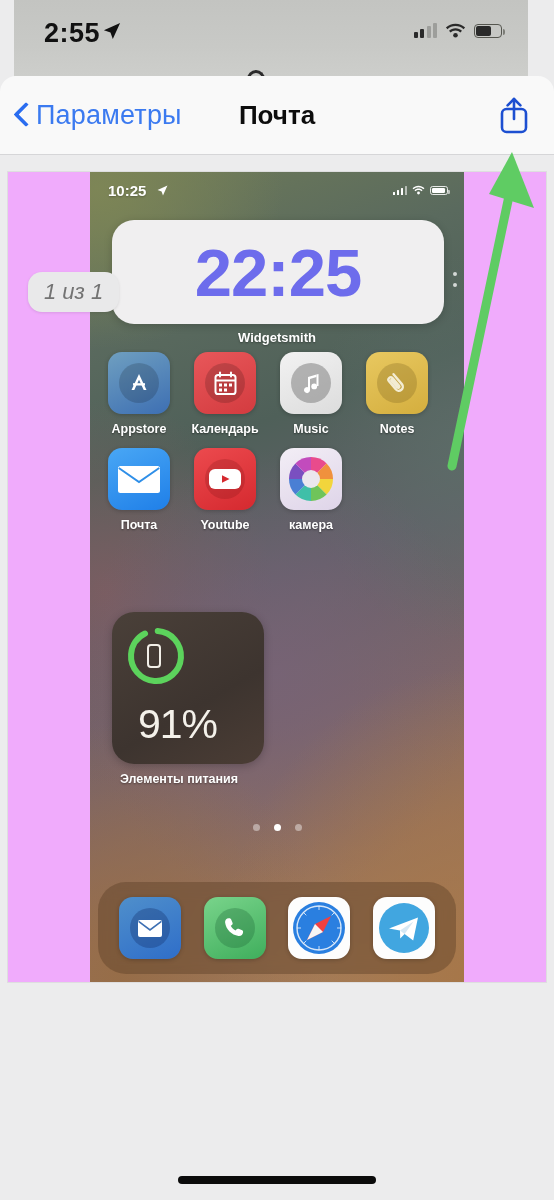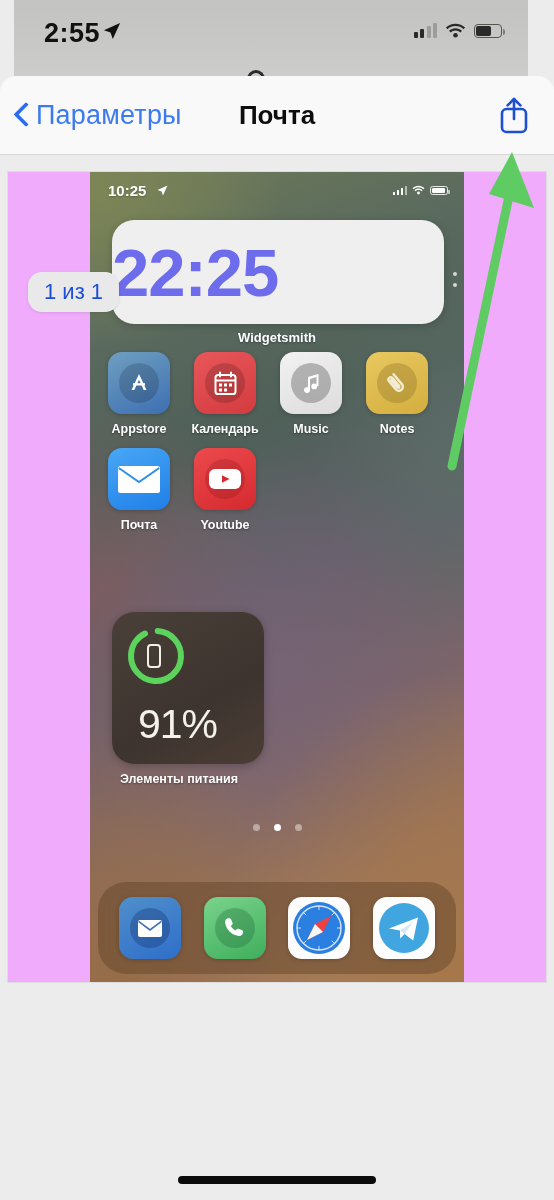--- a/index.html
+++ b/index.html
@@ -121,21 +121,21 @@
     width:18px;height:9px;border:1.2px solid rgba(255,255,255,.85);
     border-radius:2.6px; padding:1px; position:relative;
   }
   .in-batt span{display:block;height:100%;width:92%;background:#fff;border-radius:1.3px;}
   .in-batt:after{content:"";position:absolute;right:-2.6px;top:2.5px;width:1.6px;height:4px;background:rgba(255,255,255,.6);border-radius:0 1px 1px 0;}
 
   
   .ws-widget{
     position:absolute; left:22px; top:48px; width:332px; height:104px;
     background:#f0eff0; border-radius:22px;
-    display:flex; align-items:center; justify-content:flex-start;
+    display:flex; align-items:center; justify-content:center;
     box-shadow:0 2px 8px rgba(0,0,0,.18);
   }
   .ws-time{
     font-size:67px; font-weight:700; color:#6d6cec; letter-spacing:-1px;
     line-height:1;
   }
   .ws-label{
     position:absolute; left:0; width:374px; top:158px; text-align:center;
     font-size:13px; font-weight:600; color:#fff;
     text-shadow:0 1px 2px rgba(0,0,0,.35);
@@ -218,25 +218,26 @@
     box-shadow:0 1px 4px rgba(0,0,0,.22); cursor:pointer;
   }
   .ic-dmail{background:linear-gradient(155deg,#4f8fcb,#2f6ec9);}
   .ic-phone{background:linear-gradient(155deg,#79d48b,#3fae5c);}
   .ic-safari{background:#fdfdfd;}
   .ic-tg{background:#fdfdfd;}
 
   
   .counter{
     position:absolute; left:28px; top:196px;
-    background:#e9e9ea; color:#1d4ed8;
+    background:#e9e9ea; color:#737373;
     font-size:22px; font-weight:500;
     padding:7px 16px; border-radius:14px;
     box-shadow:0 1px 3px rgba(0,0,0,.10);
     z-index:30;
+    font-style:italic;
   }
 
   
   .annot{ position:absolute; left:0; top:0; width:554px; height:1200px; pointer-events:none; z-index:40;}
 
   
   .home-ind{
     position:absolute; left:50%; transform:translateX(-50%);
     bottom:16px; width:198px; height:8px; border-radius:4px; background:#0b0b0b;
   }
@@ -388,20 +389,38 @@
             <div class="ic ic-yt">
               <div class="circ-dim" style="background:rgba(120,15,20,.22)"></div>
               <svg width="34" height="24" viewBox="0 0 34 24" style="position:relative">
                 <rect x="1" y="2" width="32" height="20" rx="6" fill="#fff"></rect>
                 <path d="M14 8.2 L21.5 12 L14 15.8 Z" fill="#d5292f"></path>
               </svg>
             </div>
             <div class="nm">Youtube</div>
           </div>
 
+          <div class="app">
+            <div class="ic ic-cam">
+              <svg width="48" height="48" viewBox="0 0 48 48">
+                <g>
+                  <path d="M24 24 L24 2 A22 22 0 0 1 39.6 8.4 Z" fill="#e94b8c"></path>
+                  <path d="M24 24 L39.6 8.4 A22 22 0 0 1 46 24 Z" fill="#f0913d"></path>
+                  <path d="M24 24 L46 24 A22 22 0 0 1 39.6 39.6 Z" fill="#f2d53c"></path>
+                  <path d="M24 24 L39.6 39.6 A22 22 0 0 1 24 46 Z" fill="#6fc45a"></path>
+                  <path d="M24 24 L24 46 A22 22 0 0 1 8.4 39.6 Z" fill="#3fbfa8"></path>
+                  <path d="M24 24 L8.4 39.6 A22 22 0 0 1 2 24 Z" fill="#4a7fd4"></path>
+                  <path d="M24 24 L2 24 A22 22 0 0 1 8.4 8.4 Z" fill="#7a4fc0"></path>
+                  <path d="M24 24 L8.4 8.4 A22 22 0 0 1 24 2 Z" fill="#c24bbd"></path>
+                </g>
+                <circle cx="24" cy="24" r="9" fill="#ebe7ee"></circle>
+              </svg>
+            </div>
+            <div class="nm">камера</div>
+          </div>
         </div>
       </div>
 
       <div class="batt-widget">
         <svg class="ring" viewBox="0 0 60 60">
           <circle cx="30" cy="30" r="25" fill="none" stroke="#5cd35c" stroke-width="6" stroke-dasharray="143 157" stroke-linecap="round" transform="rotate(-86 30 30)"></circle>
         </svg>
         <div class="ring-phone"></div>
         <div class="batt-pct">91%</div>
       </div>

